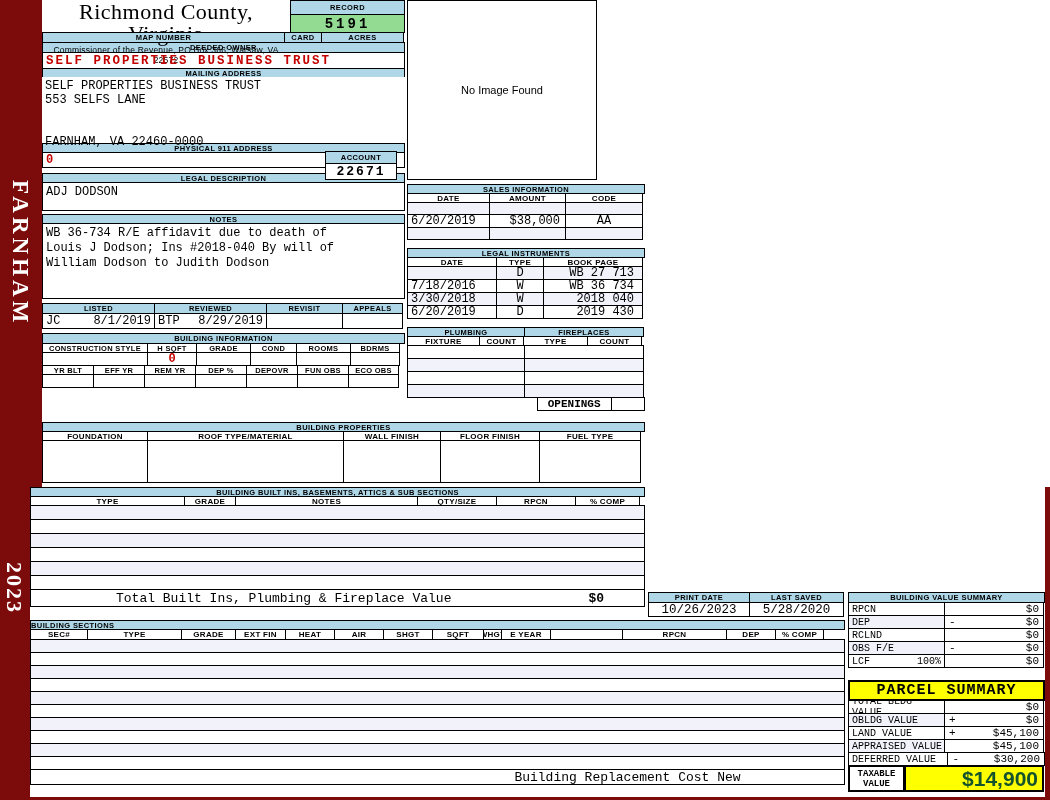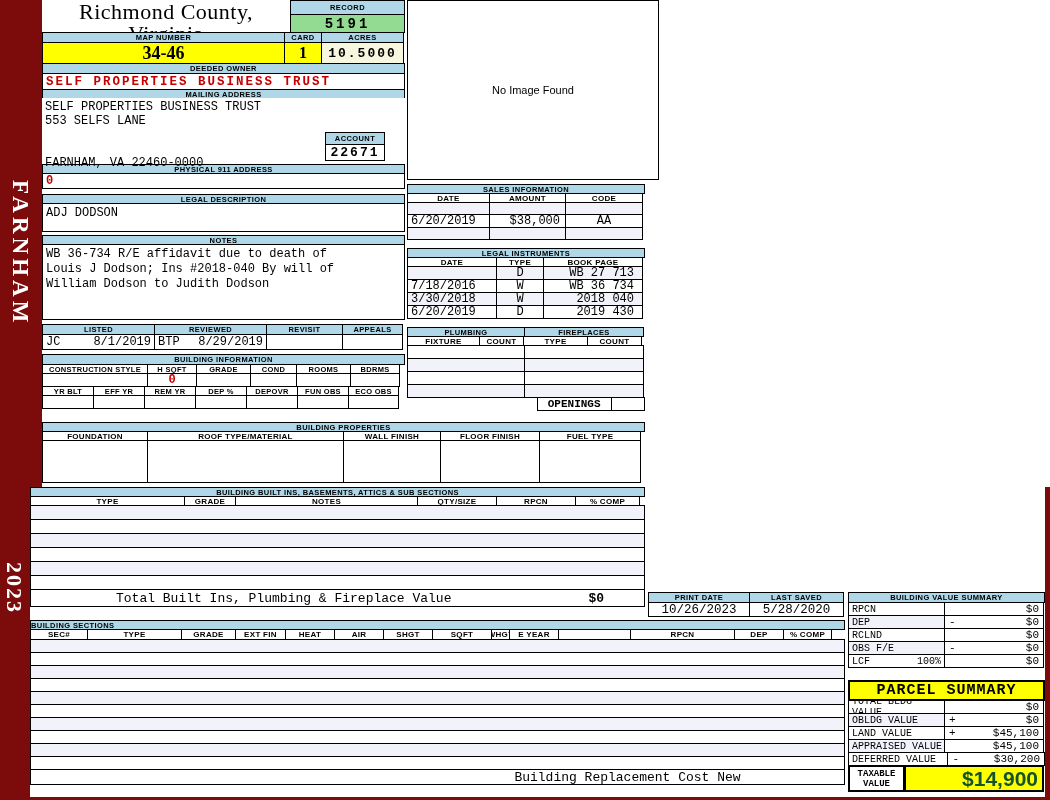--- a/index.html
+++ b/index.html
@@ -50,25 +50,20 @@
         <div class="bar" style="height:15px;">RECORD</div>
         <div class="c ctr" style="height:19px;background:#93DB93;font:bold 14px 'Liberation Mono',monospace;letter-spacing:3px;">5191</div>
       </div>
     </div>
 
     <div class="row" style="height:11px;">
       <div class="bar" style="width:243px;">MAP NUMBER</div>
       <div class="bar" style="width:38px;margin-left:-1px;">CARD</div>
       <div class="bar" style="width:83px;margin-left:-1px;">ACRES</div>
     </div>
-    <div class="row" style="height:22px;">
-      <div class="c ctr yellow" style="width:243px;font:bold 18px 'Liberation Serif',serif;">34-46</div>
-      <div class="c ctr yellow" style="width:38px;font:bold 16px 'Liberation Serif',serif;">1</div>
-      <div class="c ctr" style="width:83px;background:#F7F7DF;font:bold 13px 'Liberation Mono',monospace;letter-spacing:2px;">10.5000</div>
-    </div>
 
     <div class="bar" style="height:11px;">DEEDED OWNER</div>
     <div class="c" style="height:17px;padding-left:3px;font:bold 12.5px 'Liberation Mono',monospace;letter-spacing:2px;color:#C40000;">SELF PROPERTIES BUSINESS TRUST</div>
 
     <div class="bar" style="height:10px;">MAILING ADDRESS</div>
     <div style="height:67px;background:#fff;padding-left:3px;font:12px 'Liberation Mono',monospace;">
       <div style="padding-top:2px;">SELF PROPERTIES BUSINESS TRUST</div>
       <div>553 SELFS LANE</div>
       <div style="margin-top:28px;">FARNHAM, VA 22460-0000</div>
     </div>
@@ -135,21 +130,21 @@
       <div class="c" style="width:52px;"></div>
       <div class="c" style="width:52px;"></div>
       <div class="c" style="width:52px;"></div>
       <div class="c" style="width:52px;"></div>
       <div class="c" style="width:52px;"></div>
       <div class="c" style="width:52px;"></div>
       <div class="c" style="width:51px;"></div>
     </div>
   </div>
 
-  <div class="abs stack" style="left:325px;top:132px;width:60px;">
+  <div class="abs stack" style="left:325px;top:151px;width:72px;">
     <div class="bar" style="height:13px;">ACCOUNT</div>
     <div class="c ctr" style="height:17px;font:bold 13px 'Liberation Mono',monospace;letter-spacing:2px;">22671</div>
   </div>
 
   <div class="abs stack" style="left:42px;top:422px;width:603px;">
     <div class="bar" style="height:10px;">BUILDING PROPERTIES</div>
     <div class="row" style="height:10px;">
       <div class="c hd" style="width:106px;">FOUNDATION</div>
       <div class="c hd" style="width:197px;">ROOF TYPE/MATERIAL</div>
       <div class="c hd" style="width:98px;">WALL FINISH</div>
@@ -180,21 +175,21 @@
     <div class="c lav" style="height:15px;"></div>
     <div class="c" style="height:15px;"></div>
     <div class="c lav" style="height:15px;"></div>
     <div class="c" style="height:15px;"></div>
     <div class="c" style="height:18px;">
       <span style="margin-left:85px;font:13px 'Liberation Mono',monospace;">Total Built Ins, Plumbing &amp; Fireplace Value</span>
       <span style="margin-left:auto;margin-right:40px;font:bold 13px 'Liberation Mono',monospace;">$0</span>
     </div>
   </div>
 
-  <div class="abs c ctr" style="left:407px;top:0;width:252px;height:180px;font:11px 'Liberation Sans',sans-serif;">
+  <div class="abs c ctr" style="left:407px;top:0;width:190px;height:180px;font:11px 'Liberation Sans',sans-serif;">
     <span>No Image Found</span>
   </div>
 
   <div class="abs stack" style="left:407px;top:184px;width:238px;">
     <div class="bar" style="height:10px;">SALES INFORMATION</div>
     <div class="row" style="height:10px;">
       <div class="c hd" style="width:83px;">DATE</div>
       <div class="c hd" style="width:77px;">AMOUNT</div>
       <div class="c hd" style="width:78px;">CODE</div>
     </div>
@@ -348,21 +343,21 @@
       <span style="width:690px;">BUILDING SECTIONS</span>
     </div>
     <div class="row" style="height:11px;">
       <div class="c hd" style="width:58px;">SEC#</div>
       <div class="c hd" style="width:95px;">TYPE</div>
       <div class="c hd" style="width:55px;">GRADE</div>
       <div class="c hd" style="width:51px;">EXT FIN</div>
       <div class="c hd" style="width:50px;">HEAT</div>
       <div class="c hd" style="width:50px;">AIR</div>
       <div class="c hd" style="width:50px;">SHGT</div>
-      <div class="c hd" style="width:60px;">SQFT</div>
+      <div class="c hd" style="width:52px;">SQFT</div>
       <div class="c hd" style="width:19px;">WHGT</div>
       <div class="c hd" style="width:50px;">E YEAR</div>
       <div class="c hd" style="width:73px;"></div>
       <div class="c hd" style="width:105px;">RPCN</div>
       <div class="c hd" style="width:50px;">DEP</div>
       <div class="c hd" style="width:49px;">% COMP</div>
     </div>
     <div class="c lav" style="height:14px;"></div>
     <div class="c" style="height:14px;"></div>
     <div class="c lav" style="height:14px;"></div>

